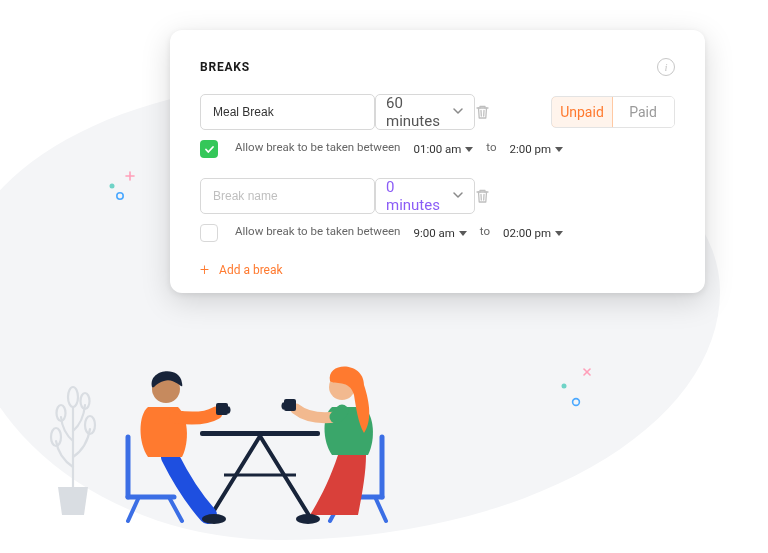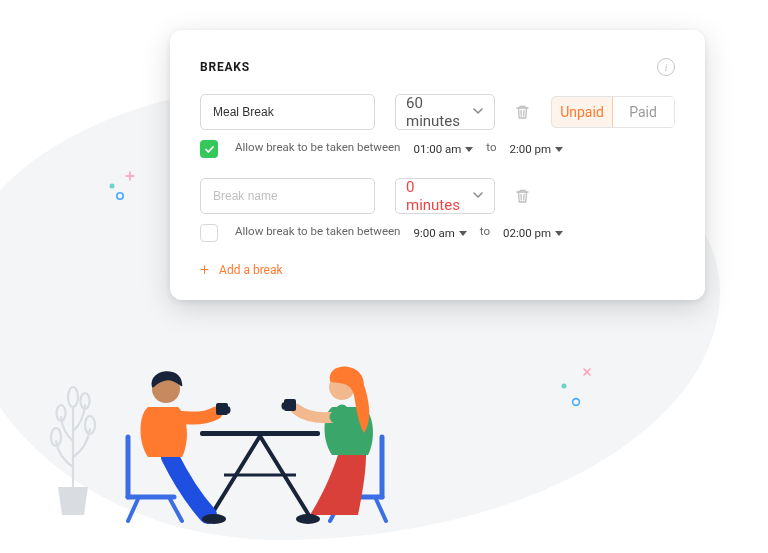--- a/index.html
+++ b/index.html
@@ -26,21 +26,21 @@
 
   
   .card {
     position: absolute;
     top: 30px;
     left: 170px;
     width: 535px;
     background: #fff;
     border-radius: 12px;
     box-shadow: 0 8px 30px rgba(0,0,0,0.15), 0 2px 6px rgba(0,0,0,0.08);
-    padding: 28px 30px 22px 30px;
+    padding: 28px 30px 15px 30px;
     z-index: 2;
   }
   .card-header {
     display: flex;
     justify-content: space-between;
     align-items: center;
     margin-bottom: 18px;
   }
   .card-title {
     font-size: 12px;
@@ -56,21 +56,21 @@
     font-size: 11px; color: #c7c7c7;
     font-style: italic;
     font-family: Georgia, serif;
   }
 
   .break-block { margin-bottom: 20px; }
 
   .row1 {
     display: flex;
     align-items: center;
-    gap: 20px;
+    gap: 0;
     margin-bottom: 10px;
   }
   .name-input {
     width: 175px;
     height: 36px;
     border: 1px solid #d8d8d8;
     border-radius: 5px;
     padding: 0 12px;
     font-size: 12px;
     color: #333;
@@ -83,21 +83,21 @@
     border: 1px solid #d8d8d8;
     border-radius: 5px;
     padding: 0 10px;
     display: flex;
     align-items: center;
     justify-content: space-between;
     font-size: 15px;
     color: #555;
     background: #fff;
   }
-  .duration-select.placeholder span:first-child { color: #ef4444; }
+  .duration-select.placeholder span:first-child { color: #8b5cf6; }
   .chev { color:#8a8a8a; }
   .trash {
     color: #bfbfbf;
     display:flex; align-items:center;
     cursor:pointer;
   }
 
   .toggle-group {
     display: flex;
     border: 1px solid #e3e3e3;

